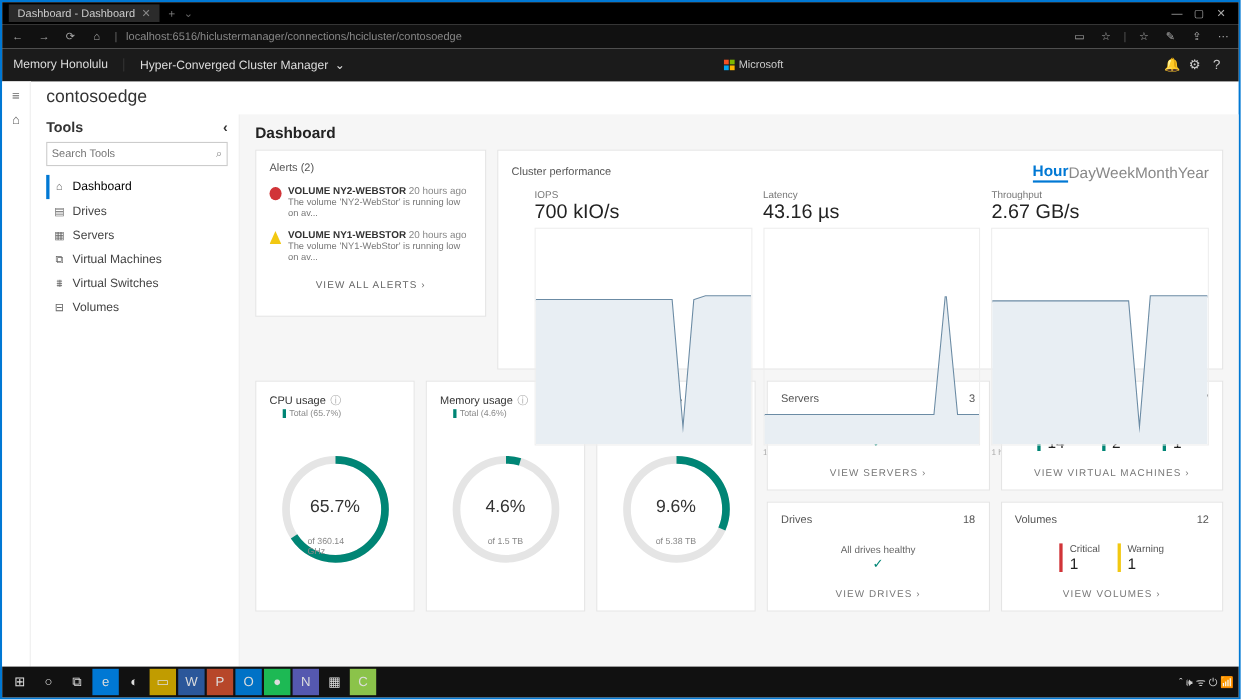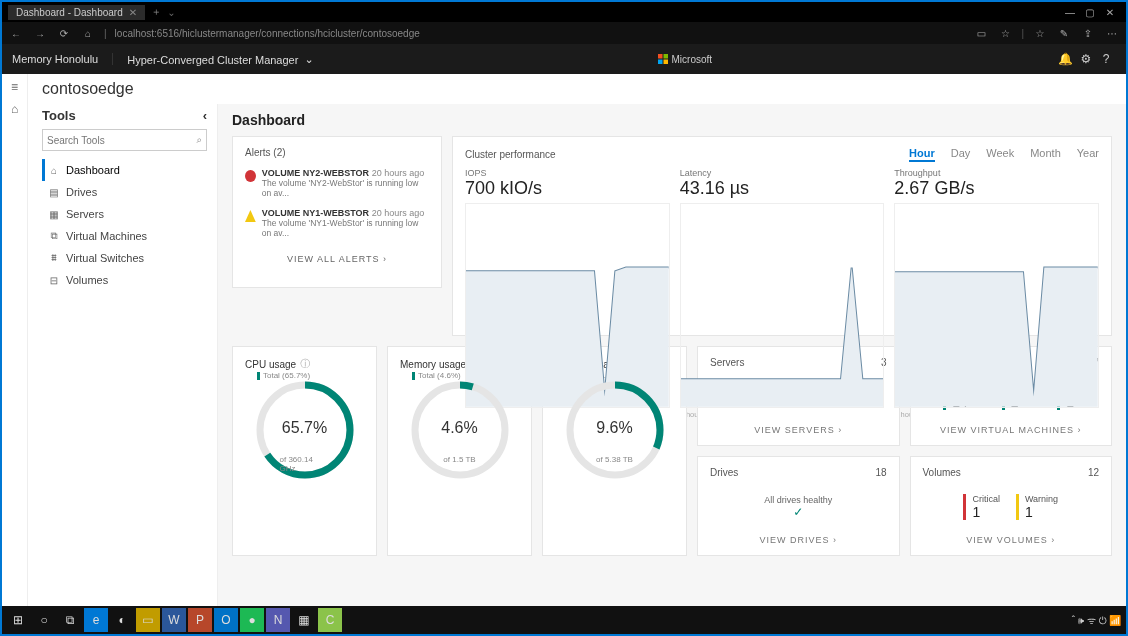--- a/index.html
+++ b/index.html
@@ -42,35 +42,35 @@
 .alert { display: flex; gap: 6px; margin-bottom: 10px; }
 .alert .aic { width: 12px; height: 12px; border-radius: 50%; display: inline-block; margin-top: 2px; }
 .alert .aic.err { background: #d13438; }
 .alert .aic.warn { background: #f2c811; clip-path: polygon(50% 0, 100% 100%, 0 100%); border-radius: 0; }
 .alert .at { font-size: 9px; color: #333; font-weight: 600; }
 .alert .at .age { color: #888; font-weight: 400; }
 .alert .ad { font-size: 8.5px; color: #777; }
 .viewlink { font-size: 9px; letter-spacing: 1px; color: #666; text-align: center; margin-top: 16px; cursor: pointer; }
 .perf { flex: 1; height: 200px; display: flex; flex-direction: column; }
 .perfhead { display: flex; justify-content: space-between; align-items: center; margin-bottom: 6px; }
-.perftabs { display: flex; gap: 16px; font-size: 11px; color: #888; }
+.perftabs { display: flex; gap: 0; font-size: 14px; color: #888; align-items: center; }
 .perftabs .pt { cursor: pointer; }
 .perftabs .pt.sel { color: #0078d4; border-bottom: 2px solid #0078d4; padding-bottom: 1px; font-weight: 600; }
-.perfcols { flex: 1; display: flex; gap: 10px; }
+.perfcols { flex: 1; display: flex; gap: 10px; margin-left: 21px; }
 .pcol { flex: 1; display: flex; flex-direction: column; }
 .plabel { font-size: 9px; color: #777; }
 .pval { font-size: 18px; color: #222; margin-bottom: 4px; }
 .spark { flex: 1; border: 1px solid #eee; position: relative; }
 .xaxis { display: flex; justify-content: space-between; font-size: 7.5px; color: #aaa; margin-top: 2px; }
 .row2 { margin-top: 10px; display: flex; gap: 10px; }
 .gauge { width: 145px; height: 210px; display: flex; flex-direction: column; }
 .ghead { font-size: 10px; color: #333; display: flex; align-items: center; gap: 4px; }
 .gtot { font-size: 8px; color: #888; display: flex; align-items: center; gap: 3px; padding-left: 12px; }
 .gtot::before { content: ""; width: 3px; height: 8px; background: #008575; display: inline-block; }
-.donutwrap { flex: 1; display: flex; align-items: center; justify-content: flex-start; flex-direction: column; }
+.donutwrap { flex: 1; display: flex; align-items: center; justify-content: center; flex-direction: column; }
 .donut { position: relative; width: 100px; height: 100px; }
 .donut .dval { position: absolute; top: 50%; left: 50%; transform: translate(-50%,-60%); font-size: 16px; color: #333; }
 .donut .dsub { position: absolute; top: 50%; left: 50%; transform: translate(-50%,25px); font-size: 8px; color: #888; }
 .col2 { flex: 1; display: flex; flex-direction: column; gap: 10px; }
 .sm { height: 100px; display: flex; flex-direction: column; }
 .smhead { display: flex; justify-content: space-between; font-size: 10px; color: #555; }
 .smbody { flex: 1; display: flex; align-items: center; justify-content: center; flex-direction: column; font-size: 9px; color: #666; }
 .okchk { color: #008575; font-size: 12px; }
 .vlink { font-size: 9px; letter-spacing: 1px; color: #777; text-align: center; cursor: pointer; }
 .statline { display: flex; gap: 16px; }

